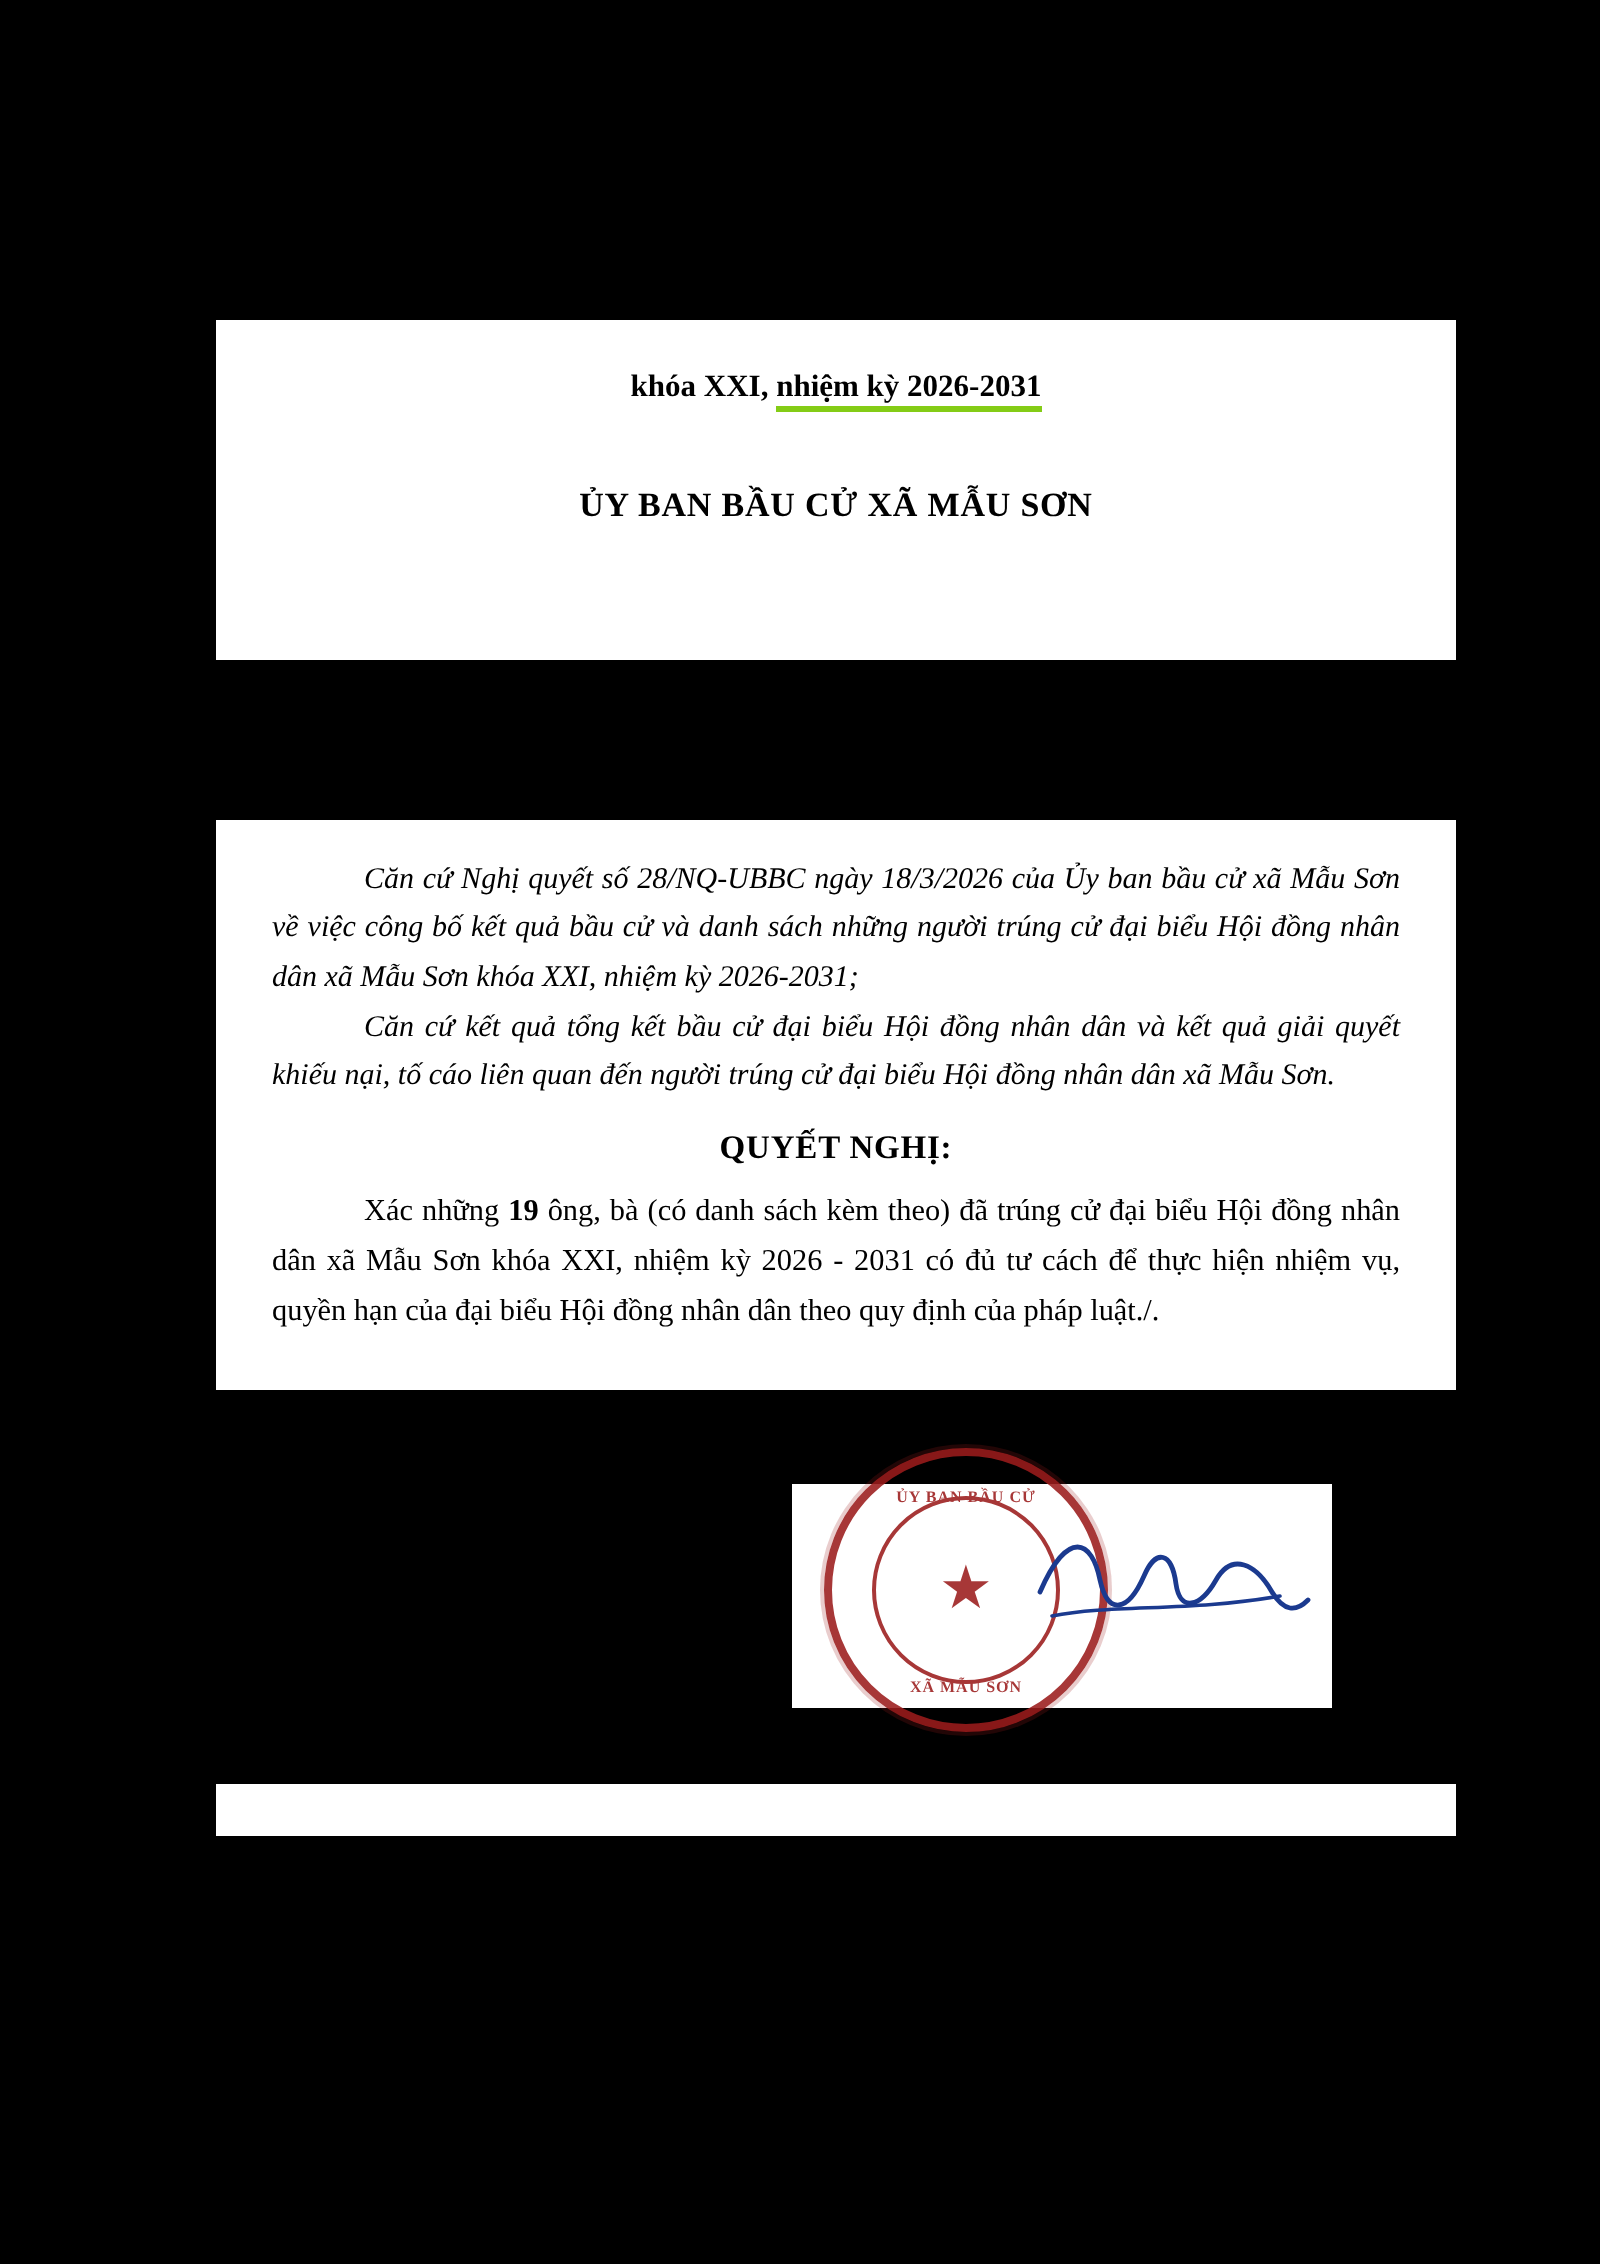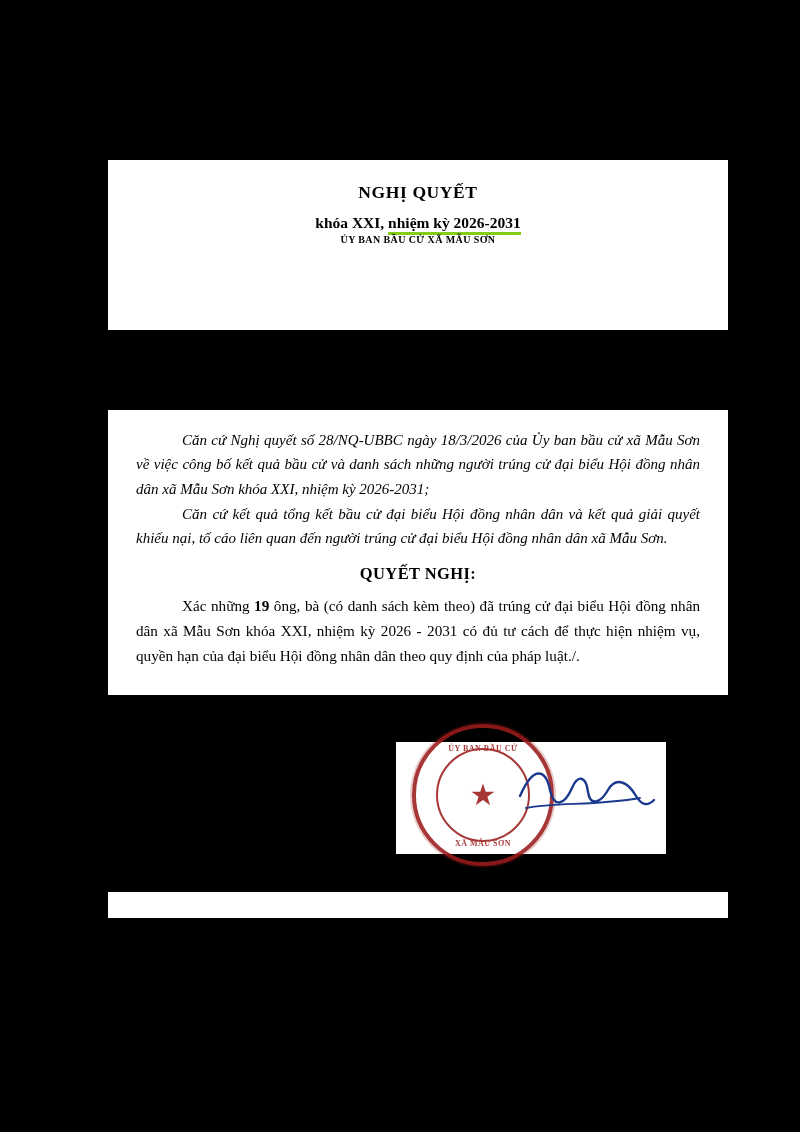--- a/index.html
+++ b/index.html
@@ -42,23 +42,24 @@
     font-size: 15.5px;
     font-weight: bold;
     line-height: 1.5;
     margin: 0;
   }
   .underline-term {
     border-bottom: 3px solid #84cc16;
     padding-bottom: 1px;
   }
   .issuer {
-    font-size: 10px;
+    font-size: 17px;
     font-weight: bold;
     letter-spacing: 0.4px;
+    margin-top: 38px;
   }
 
   
   #body-panel {
     left: 108px;
     top: 410px;
     width: 620px;
     height: 285px;
     padding: 18px 28px 0 28px;
   }
@@ -150,21 +151,20 @@
     left: 108px;
     top: 892px;
     width: 620px;
     height: 26px;
   }
 </style>
 </head>
 <body>
 
 <div class="panel" id="header-panel">
-  <div class="doc-title">NGHỊ QUYẾT</div>
   <div class="doc-subtitle">
     <div>
       <span>khóa XXI, </span><span class="underline-term">nhiệm kỳ 2026-2031</span>
     </div>
   </div>
   <div class="issuer">ỦY BAN BẦU CỬ XÃ MẪU SƠN</div>
 </div>
 
 <div class="panel" id="body-panel">
   <p class="para-italic">Căn cứ Nghị quyết số 28/NQ-UBBC ngày 18/3/2026 của Ủy ban bầu cử xã Mẫu Sơn về việc công bố kết quả bầu cử và danh sách những người trúng cử đại biểu Hội đồng nhân dân xã Mẫu Sơn khóa XXI, nhiệm kỳ 2026-2031;</p>

